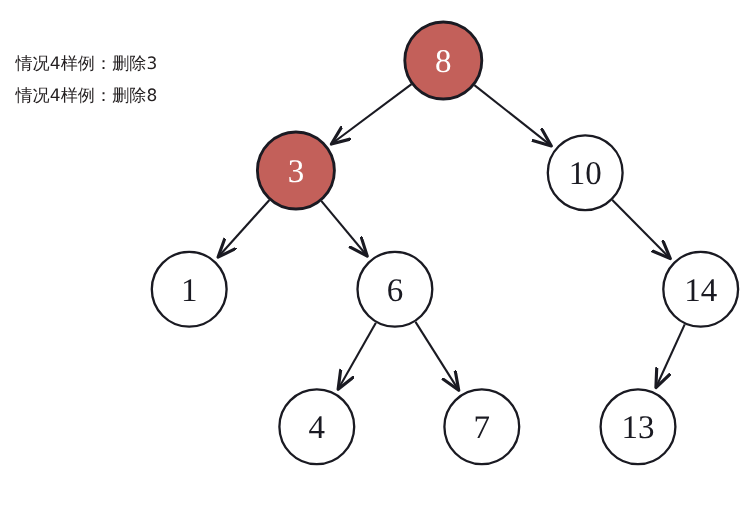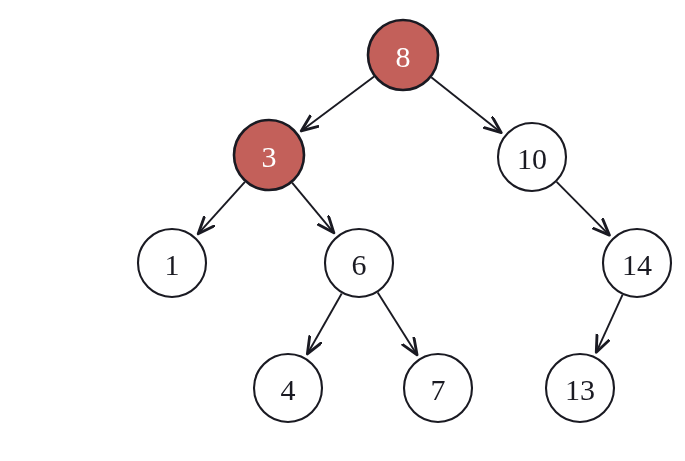--- a/index.html
+++ b/index.html
@@ -64,20 +64,24 @@
     stroke: #1a1a22;
     stroke-width: 1.9;
     fill: none;
   }
 </style>
 </head>
 <body>
 
 <div id="stage">
 
+  <div id="caption-block">
+    <span class="caption-line">情况4样例：删除3</span>
+    <span class="caption-line">情况4样例：删除8</span>
+  </div>
 
   <svg id="tree-svg" viewBox="0 0 685 461">
     <defs>
       <marker id="arrowhead" markerWidth="11" markerHeight="11" refX="8.6" refY="4" orient="auto" markerUnits="strokeWidth">
         <path d="M0.4,0.5 L9,4 L0.4,7.5" fill="none" stroke="#1a1a22" stroke-width="1.5" stroke-linecap="round" stroke-linejoin="round"></path>
       </marker>
     </defs>
     <g id="edge-layer">
         <line x1="374.15" y1="76.53" x2="301.86" y2="130.48" class="edge-line" marker-end="url(#arrowhead)"></line>
         <line x1="431.24" y1="77.33" x2="500.62" y2="132.19" class="edge-line" marker-end="url(#arrowhead)"></line>

